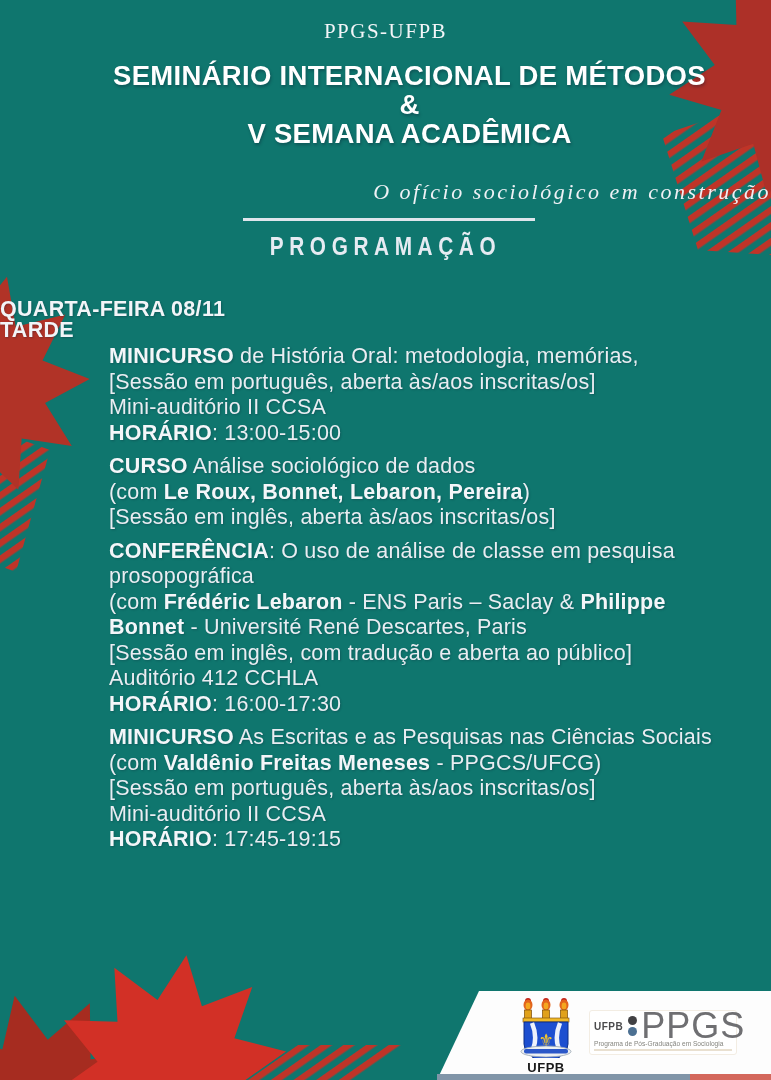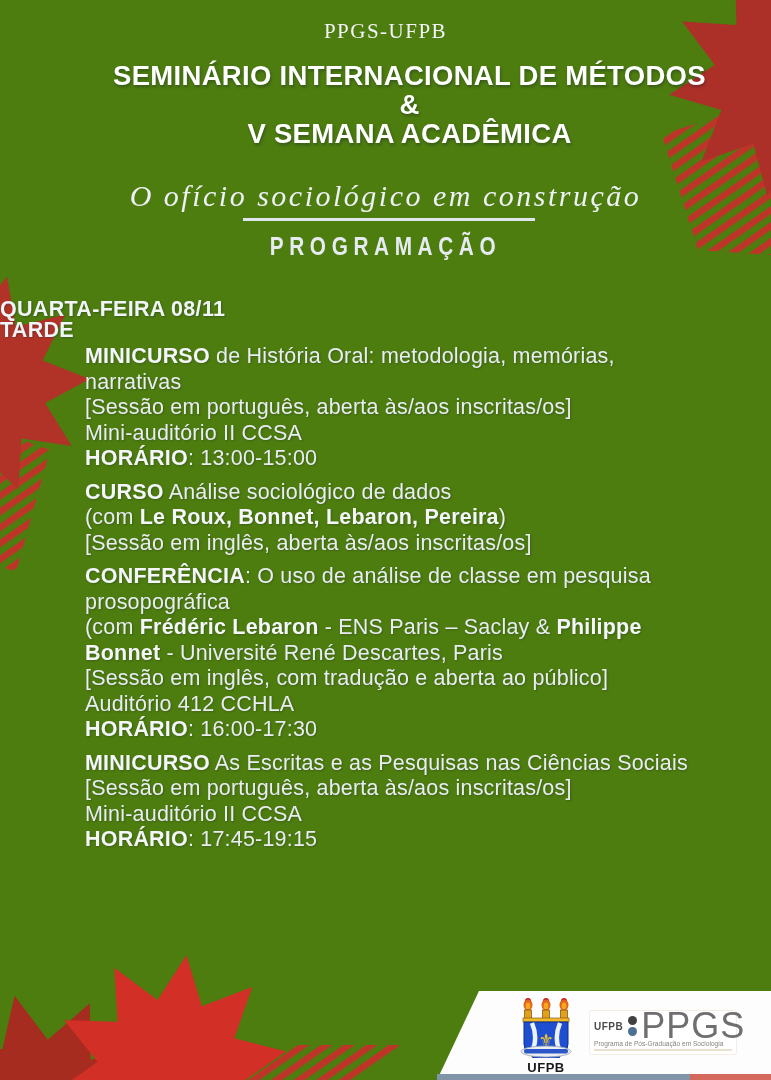--- a/index.html
+++ b/index.html
@@ -1,58 +1,58 @@
 <!DOCTYPE html>
 <html lang="pt"><head>
 <meta charset="utf-8">
 <style>
   html,body{margin:0;padding:0;background:#222;}
   .poster{
     position:relative;width:771px;height:1080px;margin:0 auto;
-    background:#4d7c0f;overflow:hidden;
+    background:#0f766e;overflow:hidden;
     font-family:"Liberation Sans",sans-serif;
   }
   .decor{position:absolute;left:0;top:0;z-index:0;}
   .content{position:absolute;left:0;top:0;width:100%;z-index:1;}
 
   .org{
     position:absolute;top:19px;left:0;width:100%;text-align:center;
     font-family:"Liberation Serif",serif;font-size:21px;letter-spacing:1.5px;
     color:#f3f5f8;
   }
   .title{
     position:absolute;top:61px;left:0;width:100%;text-align:center;
     font-size:27.5px;font-weight:700;line-height:29px;color:#ffffff;
     letter-spacing:.3px;text-shadow:1px 2px 3px rgba(15,25,45,.35);margin-left:24px;
   }
   .subtitle{
-    position:absolute;top:179px;left:0;width:100%;text-align:center;
+    position:absolute;top:179px;left:0;width:100%;text-align:right;
     font-family:"Liberation Serif",serif;font-style:italic;
-    font-size:30px;letter-spacing:2.5px;color:#eef1f5;
+    font-size:22px;letter-spacing:2.5px;color:#eef1f5;
   }
   .divider{
     position:absolute;top:218px;left:243px;width:292px;height:2.5px;
     background:#dfe5ec;
   }
   .section-label{
     position:absolute;top:231px;left:0;width:100%;text-align:center;
     font-size:26px;font-weight:700;letter-spacing:7px;color:#e6ebf2;
     transform:scaleX(.8);transform-origin:center;
   }
   .day-block{
     position:absolute;top:299px;left:0;width:100%;
     font-size:21.5px;font-weight:700;line-height:21px;color:#f2f5f8;
     letter-spacing:.3px;text-shadow:1px 1px 2px rgba(15,25,45,.3);
   }
   .events{
     position:absolute;top:344px;left:85px;right:36px;
     font-size:21.5px;line-height:25.5px;color:#e9edf2;
     letter-spacing:.2px;text-shadow:1px 1px 2px rgba(15,25,45,.25);
   }
-  .event{margin-bottom:8px;}
+  .event{margin-bottom:8px;margin-left:24px;}
   .event .b{font-weight:700;color:#f4f6f9;}
 
   .footer-logos{position:absolute;z-index:2;left:0;top:0;width:100%;height:100%;pointer-events:none;}
   .ufpb-crest{position:absolute;left:506px;top:996px;width:80px;text-align:center;}
   .ufpb-crest .crest-label{
     font-size:13px;font-weight:700;color:#1a1a1a;letter-spacing:.5px;margin-top:-2px;
     font-family:"Liberation Sans",sans-serif;
   }
   .ppgs-logo{
     position:absolute;left:589px;top:1010px;width:138px;padding:2px 4px 3px 4px;
@@ -113,41 +113,41 @@
     <div class="section-label">PROGRAMAÇÃO</div>
 
     <div class="day-block">
       <div>QUARTA-FEIRA 08/11</div>
       <div>TARDE</div>
     </div>
 
     <div class="events" id="events">
         <div class="event">
           <div class="line"><span class="b">MINICURSO</span><span> de História Oral: metodologia, memórias,</span></div>
-          <div class="line"><span>narrativas</span></div>
           <div class="line"><span>[Sessão em português, aberta às/aos inscritas/os]</span></div>
           <div class="line"><span>Mini-auditório II CCSA</span></div>
           <div class="line"><span class="b">HORÁRIO</span><span>: 13:00-15:00</span></div>
         </div>
         <div class="event">
           <div class="line"><span class="b">CURSO</span><span> Análise sociológico de dados</span></div>
           <div class="line"><span>(com </span><span class="b">Le Roux, Bonnet, Lebaron, Pereira</span><span>)</span></div>
           <div class="line"><span>[Sessão em inglês, aberta às/aos inscritas/os]</span></div>
         </div>
         <div class="event">
           <div class="line"><span class="b">CONFERÊNCIA</span><span>: O uso de análise de classe em pesquisa</span></div>
           <div class="line"><span>prosopográfica</span></div>
           <div class="line"><span>(com </span><span class="b">Frédéric Lebaron</span><span> - ENS Paris – Saclay &amp; </span><span class="b">Philippe</span></div>
           <div class="line"><span class="b">Bonnet</span><span> - Université René Descartes, Paris</span></div>
           <div class="line"><span>[Sessão em inglês, com tradução e aberta ao público]</span></div>
           <div class="line"><span>Auditório 412 CCHLA</span></div>
           <div class="line"><span class="b">HORÁRIO</span><span>: 16:00-17:30</span></div>
         </div>
         <div class="event">
           <div class="line"><span class="b">MINICURSO</span><span> As Escritas e as Pesquisas nas Ciências Sociais</span></div>
+          <div class="line"><span>(com </span><span class="b">Valdênio Freitas Meneses</span><span> - PPGCS/UFCG)</span></div>
           <div class="line"><span>[Sessão em português, aberta às/aos inscritas/os]</span></div>
           <div class="line"><span>Mini-auditório II CCSA</span></div>
           <div class="line"><span class="b">HORÁRIO</span><span>: 17:45-19:15</span></div>
         </div>
       </div>
   </div>
 
   <div class="footer-logos">
     <div class="ufpb-crest">
       <svg width="78" height="62" viewBox="0 0 78 62" aria-hidden="true">

